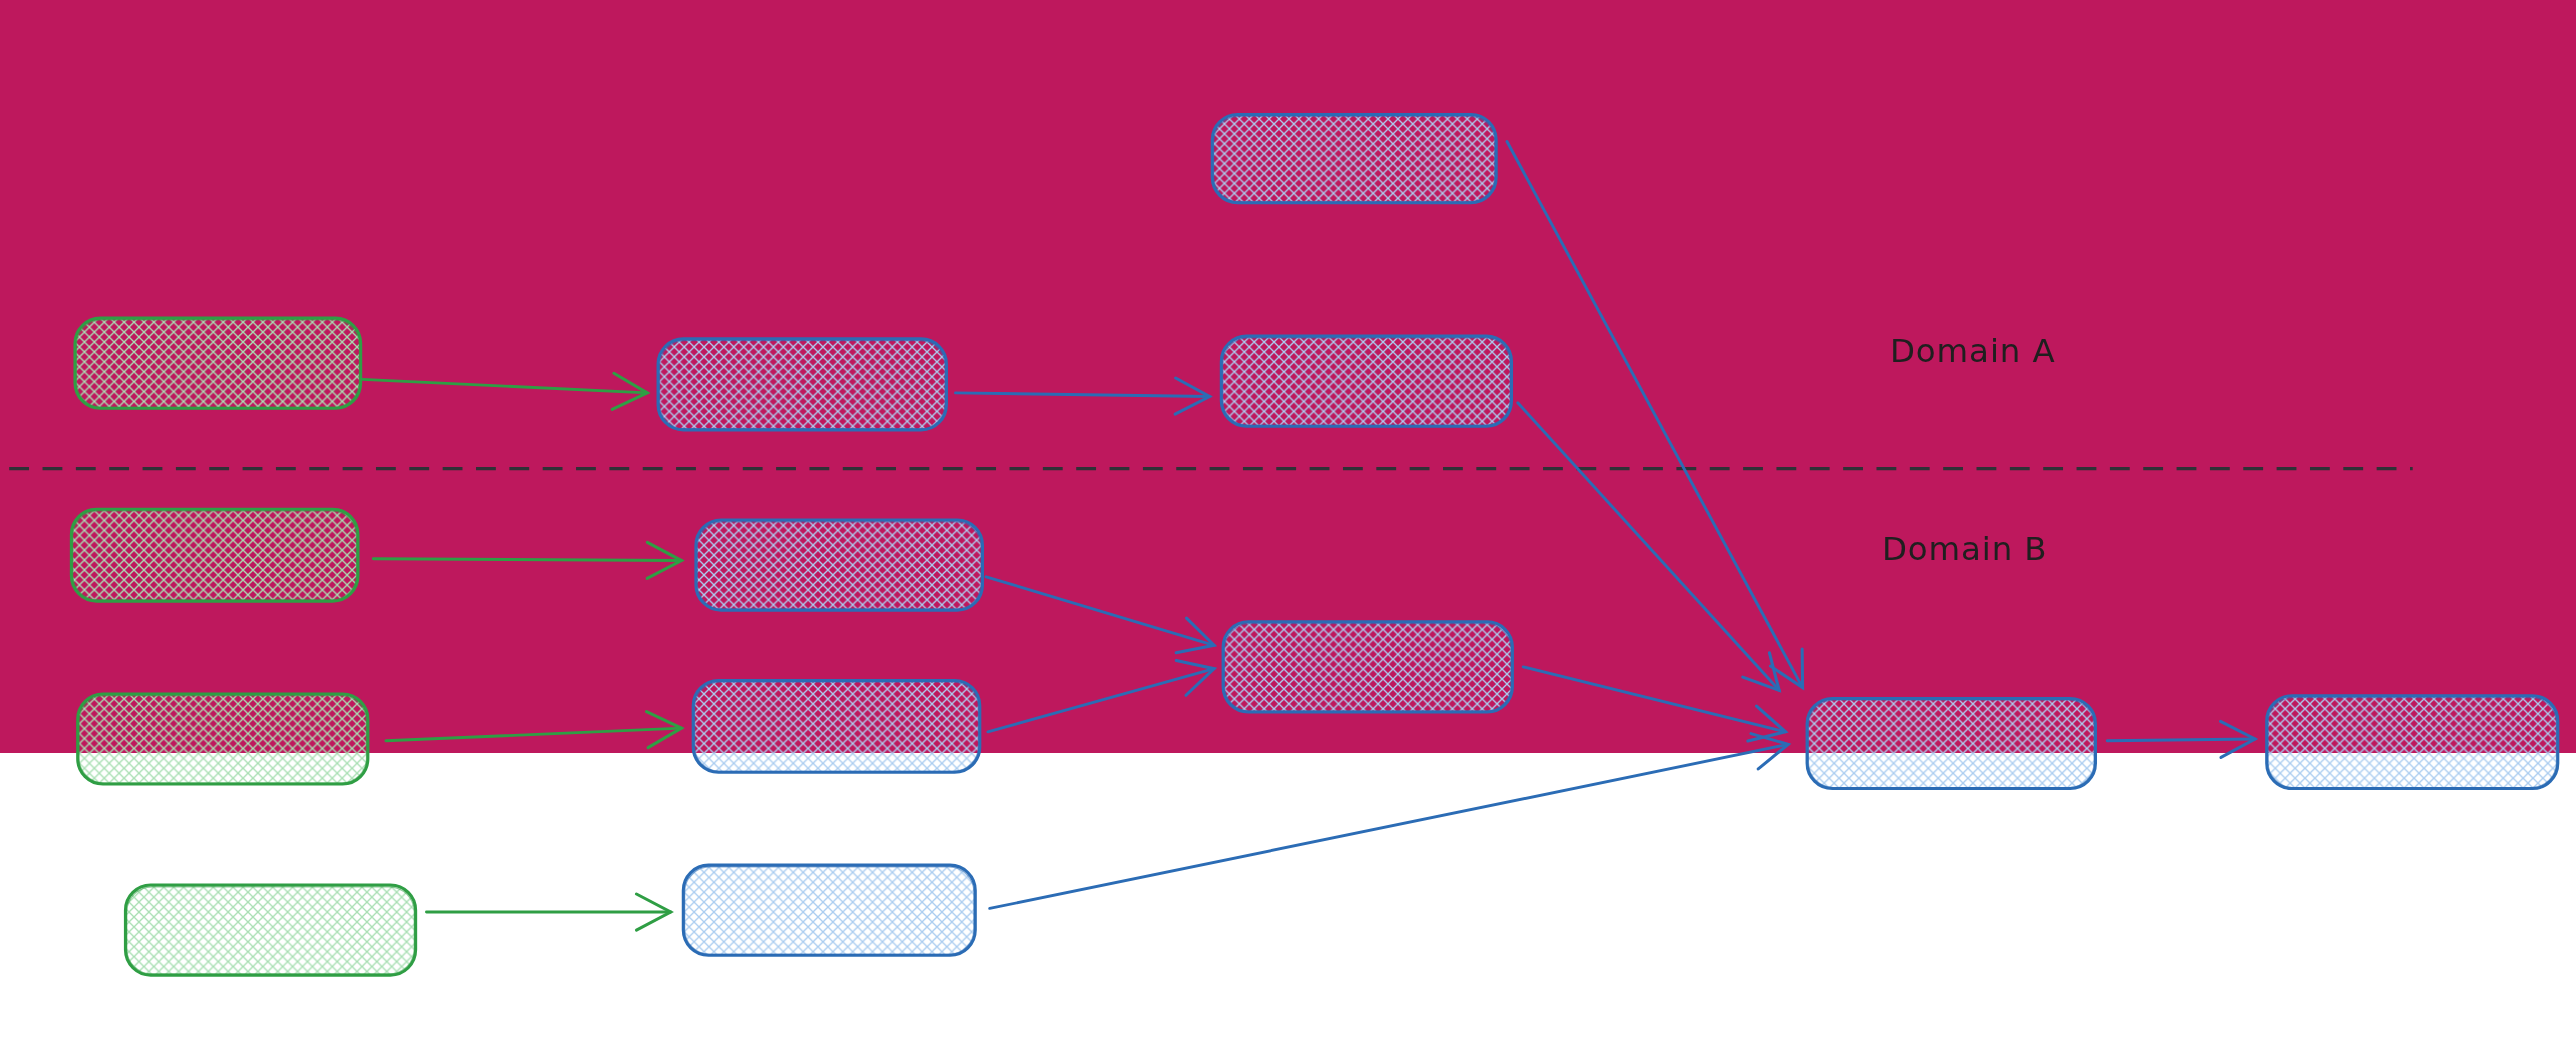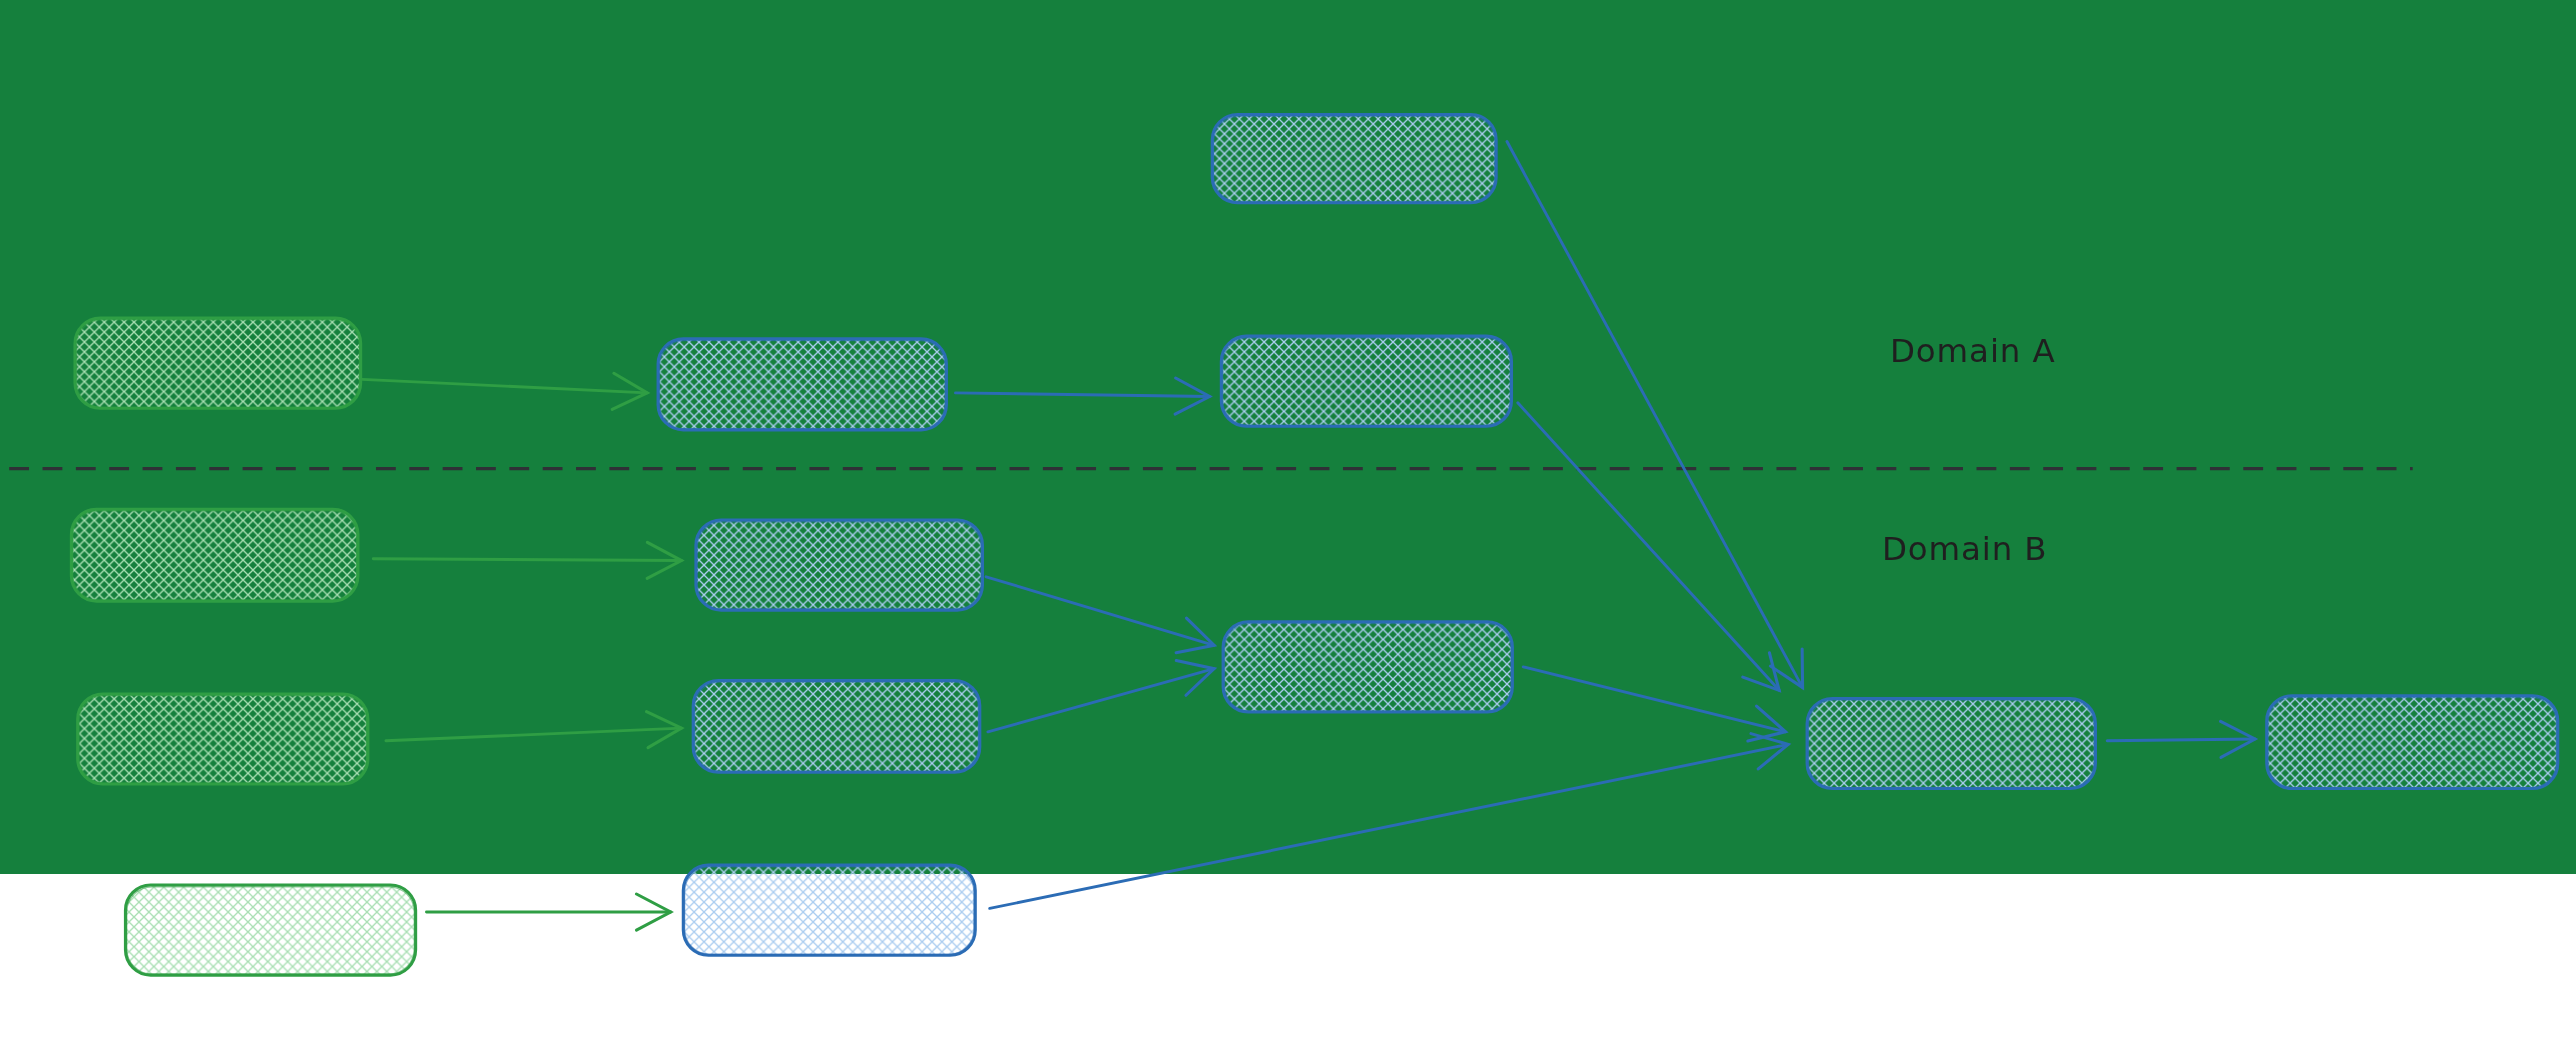--- a/index.html
+++ b/index.html
@@ -7,22 +7,22 @@
     padding: 0;
     background: #ffffff;
     width: 2576px;
     height: 1049px;
     overflow: hidden;
     font-family: "DejaVu Sans", sans-serif;
   }
   #diagram-wrap {
     position: relative;
     width: 2576px;
-    height: 874px;
-    background: #15803d;
+    height: 753px;
+    background: #be185d;
   }
   svg { display: block; }
   .domain-label {
     font-family: "DejaVu Sans", sans-serif;
     font-weight: 400;
     fill: #1f1f1f;
     letter-spacing: 1px;
   }
 </style>
 </head>

